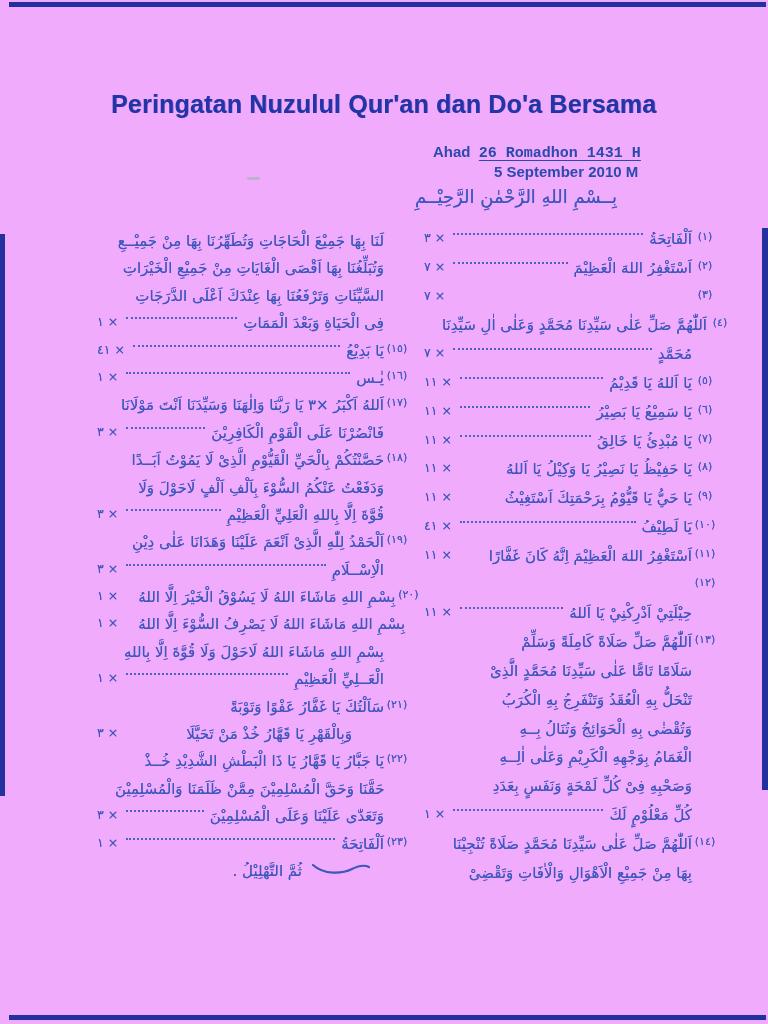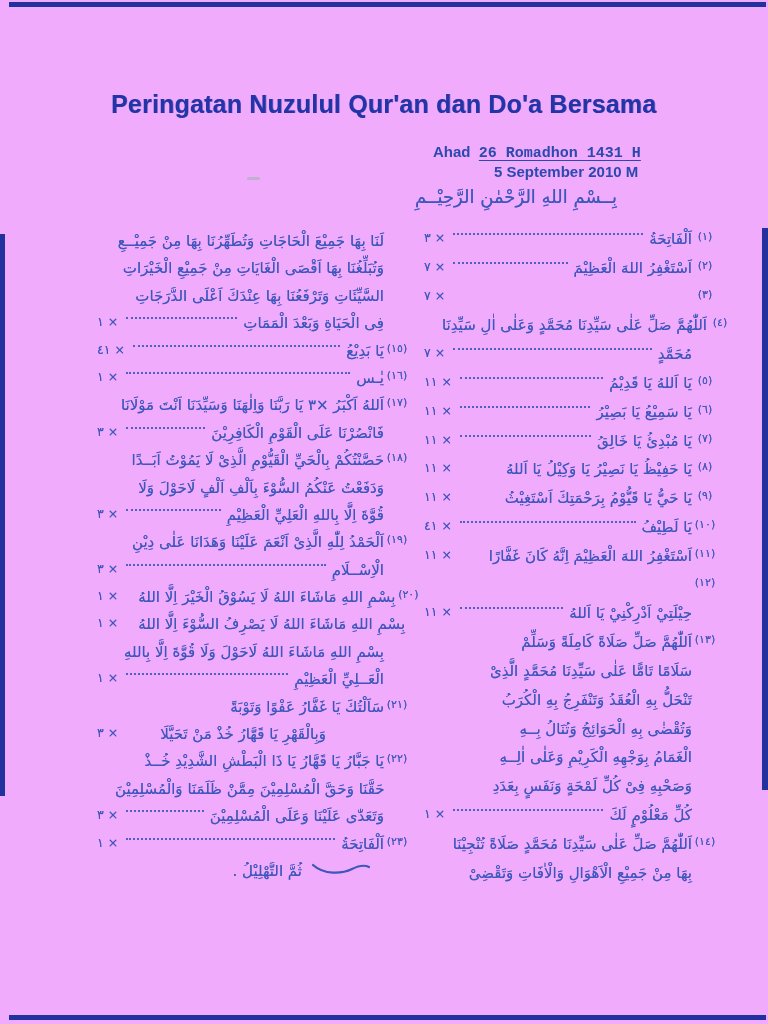--- a/index.html
+++ b/index.html
@@ -298,21 +298,21 @@
         <span class="n"></span>
       </div>
       <div class="row">
         <span class="lead"></span>
         <span class="t">سَاَلْتُكَ يَا غَفَّارُ عَفْوًا وَتَوْبَةً</span>
         <span class="n">(٢١)</span>
       </div>
       <div class="row">
         <span class="c">٣ ×</span>
         <span class="lead"></span>
-        <span class="t" style="margin-right: 58px;">وَبِالْقَهْرِ يَا قَهَّارُ خُذْ مَنْ تَحَيَّلَا</span>
+        <span class="t" style="margin-right: 32px;">وَبِالْقَهْرِ يَا قَهَّارُ خُذْ مَنْ تَحَيَّلَا</span>
         <span class="n"></span>
       </div>
       <div class="row">
         <span class="lead"></span>
         <span class="t">يَا جَبَّارُ يَا قَهَّارُ يَا ذَا الْبَطْشِ الشَّدِيْدِ خُــذْ</span>
         <span class="n">(٢٢)</span>
       </div>
       <div class="row">
         <span class="lead"></span>
         <span class="t">حَقَّنَا وَحَقَّ الْمُسْلِمِيْنَ مِمَّنْ ظَلَمَنَا وَالْمُسْلِمِيْنَ</span>

